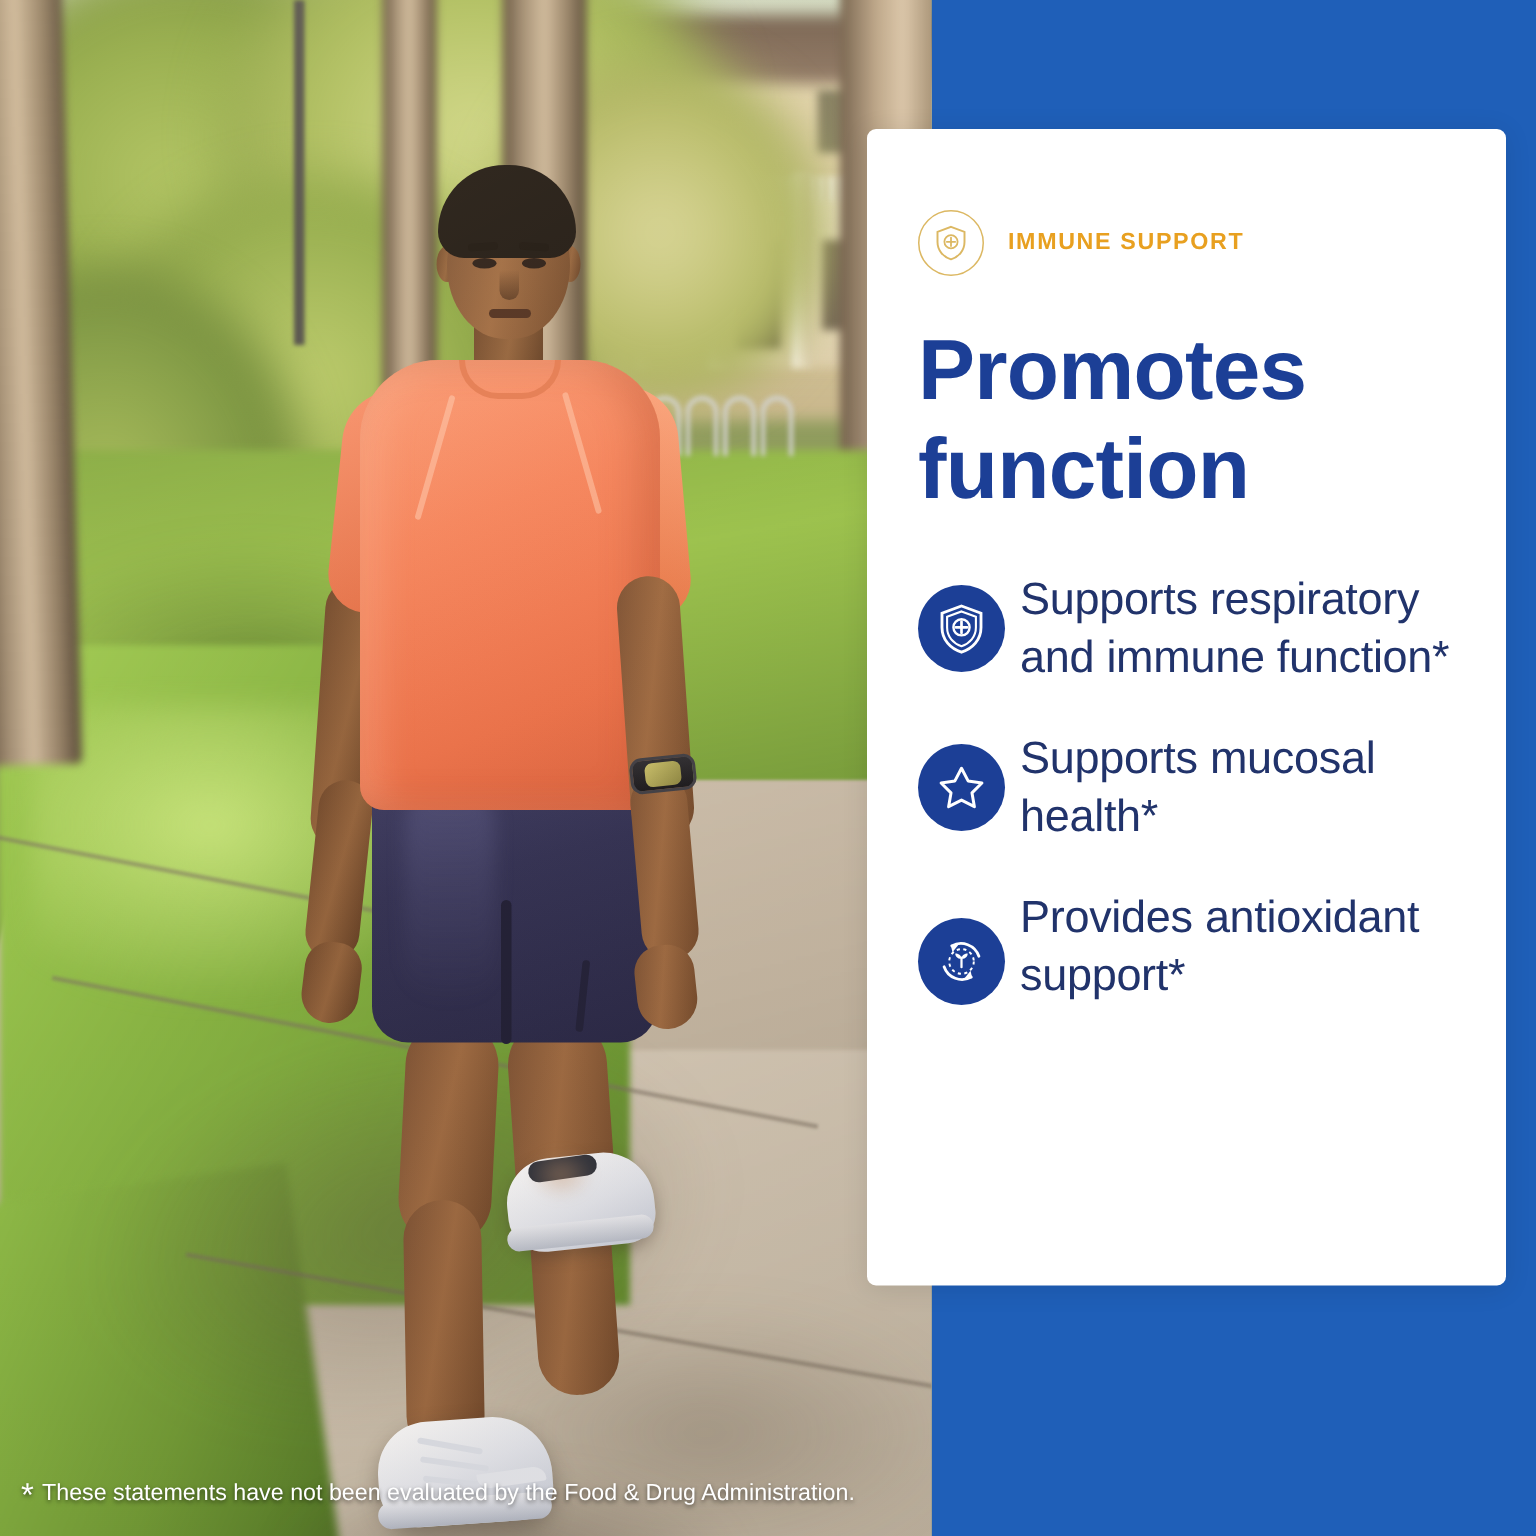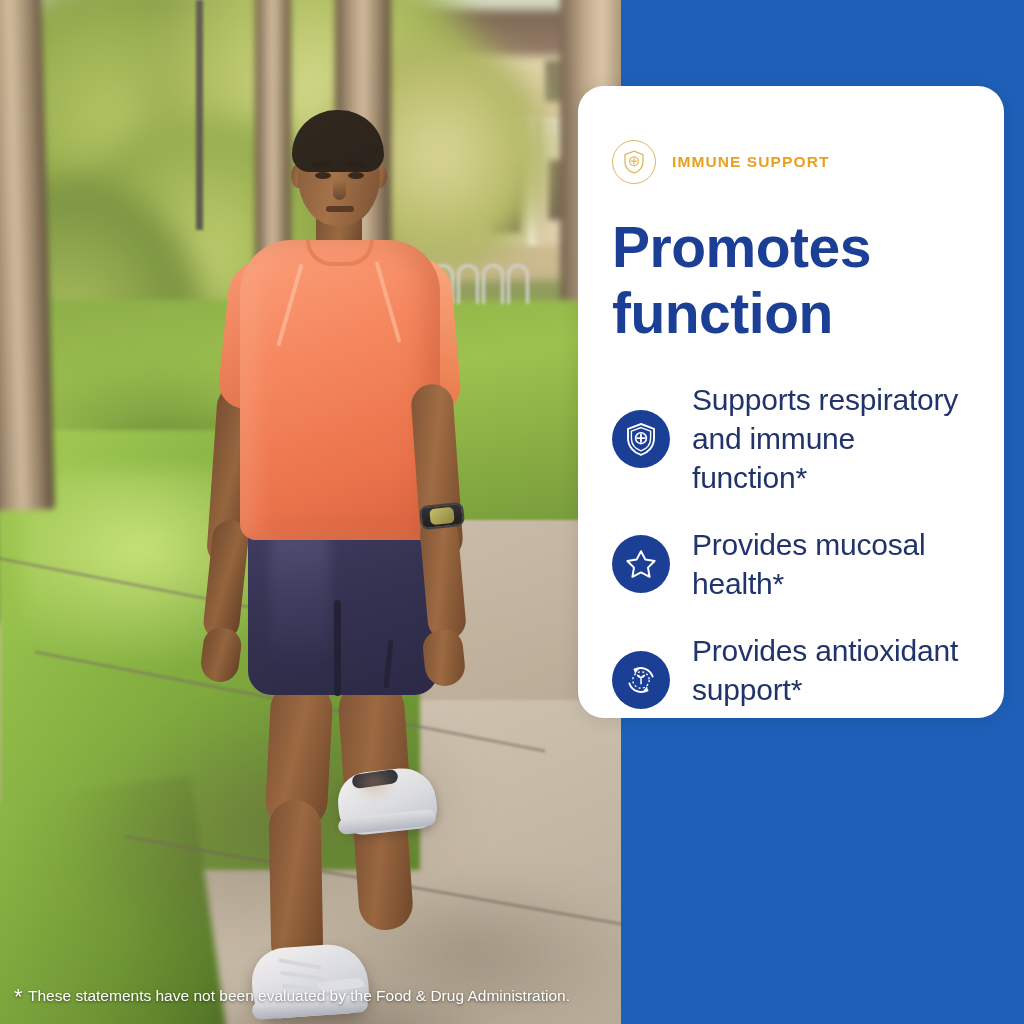--- a/index.html
+++ b/index.html
@@ -230,23 +230,23 @@
     filter:blur(14px); }
   .photo-warm { left:0; top:0; width:621px; height:1024px;
     background:linear-gradient(150deg, rgba(255,225,170,.16) 0%, rgba(255,200,140,.05) 45%, rgba(80,60,40,.10) 100%); }
 
   
   #blue-right { position:absolute; left:621px; top:0; width:403px; height:1024px; background:#1F5FB8; }
 
   
   #card {
     position:absolute; left:578px; top:86px;
-    width:426px; height:632px;
+    width:426px; height:771px;
     background:#ffffff;
-    border-radius:26px;
+    border-radius:6px;
     box-shadow:0 2px 18px rgba(0,0,0,.10);
     padding:54px 30px 0 34px;
   }
 
   
   .badge-row { display:flex; align-items:center; gap:16px; }
   .badge-ring {
     width:44px; height:44px; border:1.6px solid #dcb863; border-radius:50%;
     display:flex; align-items:center; justify-content:center; flex:0 0 auto;
   }
@@ -257,21 +257,21 @@
   
   .title {
     margin-top:30px;
     color:#1C3F96;
     font-size:57px; font-weight:bold; line-height:1.16;
     letter-spacing:-0.5px;
   }
 
   
   .benefits { margin-top:34px; }
-  .benefit { display:flex; align-items:center; gap:22px; margin-bottom:28px; }
+  .benefit { display:flex; align-items:center; gap:10px; margin-bottom:28px; }
   .benefit:last-child { margin-bottom:0;align-items:flex-end; }
   .b-icon {
     width:58px; height:58px; border-radius:50%; background:#1C3F96;
     display:flex; align-items:center; justify-content:center; flex:0 0 auto;
   }
   .b-text {
     color:#21336B; font-size:30px; line-height:1.30; font-weight:normal;
     letter-spacing:-0.2px;
   }
 
@@ -428,21 +428,21 @@
         </div>
         <div class="b-text">Supports respiratory and immune function*</div>
       </div>
 
       <div class="benefit">
         <div class="b-icon">
           <svg width="34" height="34" viewBox="0 0 34 34" fill="none">
             <path d="M17 4.2 L21.4 12.6 L30.6 14.0 L24.0 20.6 L25.6 29.8 L17 25.4 L8.4 29.8 L10.0 20.6 L3.4 14.0 L12.6 12.6 Z" stroke="#ffffff" stroke-width="2" stroke-linejoin="round" fill="none"></path>
           </svg>
         </div>
-        <div class="b-text">Provides mucosal health*</div>
+        <div class="b-text">Supports mucosal health*</div>
       </div>
 
       <div class="benefit">
         <div class="b-icon">
           <svg width="36" height="36" viewBox="0 0 36 36" fill="none">
             <path d="M6.4 21.5 A12.6 12.6 0 0 0 24.5 28.4" stroke="#ffffff" stroke-width="1.9" fill="none" stroke-linecap="round"></path>
             <path d="M29.6 14.5 A12.6 12.6 0 0 0 11.5 7.6" stroke="#ffffff" stroke-width="1.9" fill="none" stroke-linecap="round"></path>
             <path d="M24.0 24.2 L25.2 29.2 L20.2 29.0 Z" fill="#ffffff"></path>
             <path d="M12.0 11.8 L10.8 6.8 L15.8 7.0 Z" fill="#ffffff"></path>
             <circle cx="18" cy="18" r="8.2" stroke="#ffffff" stroke-width="1.3" stroke-dasharray="2.1 2.3" fill="none"></circle>

